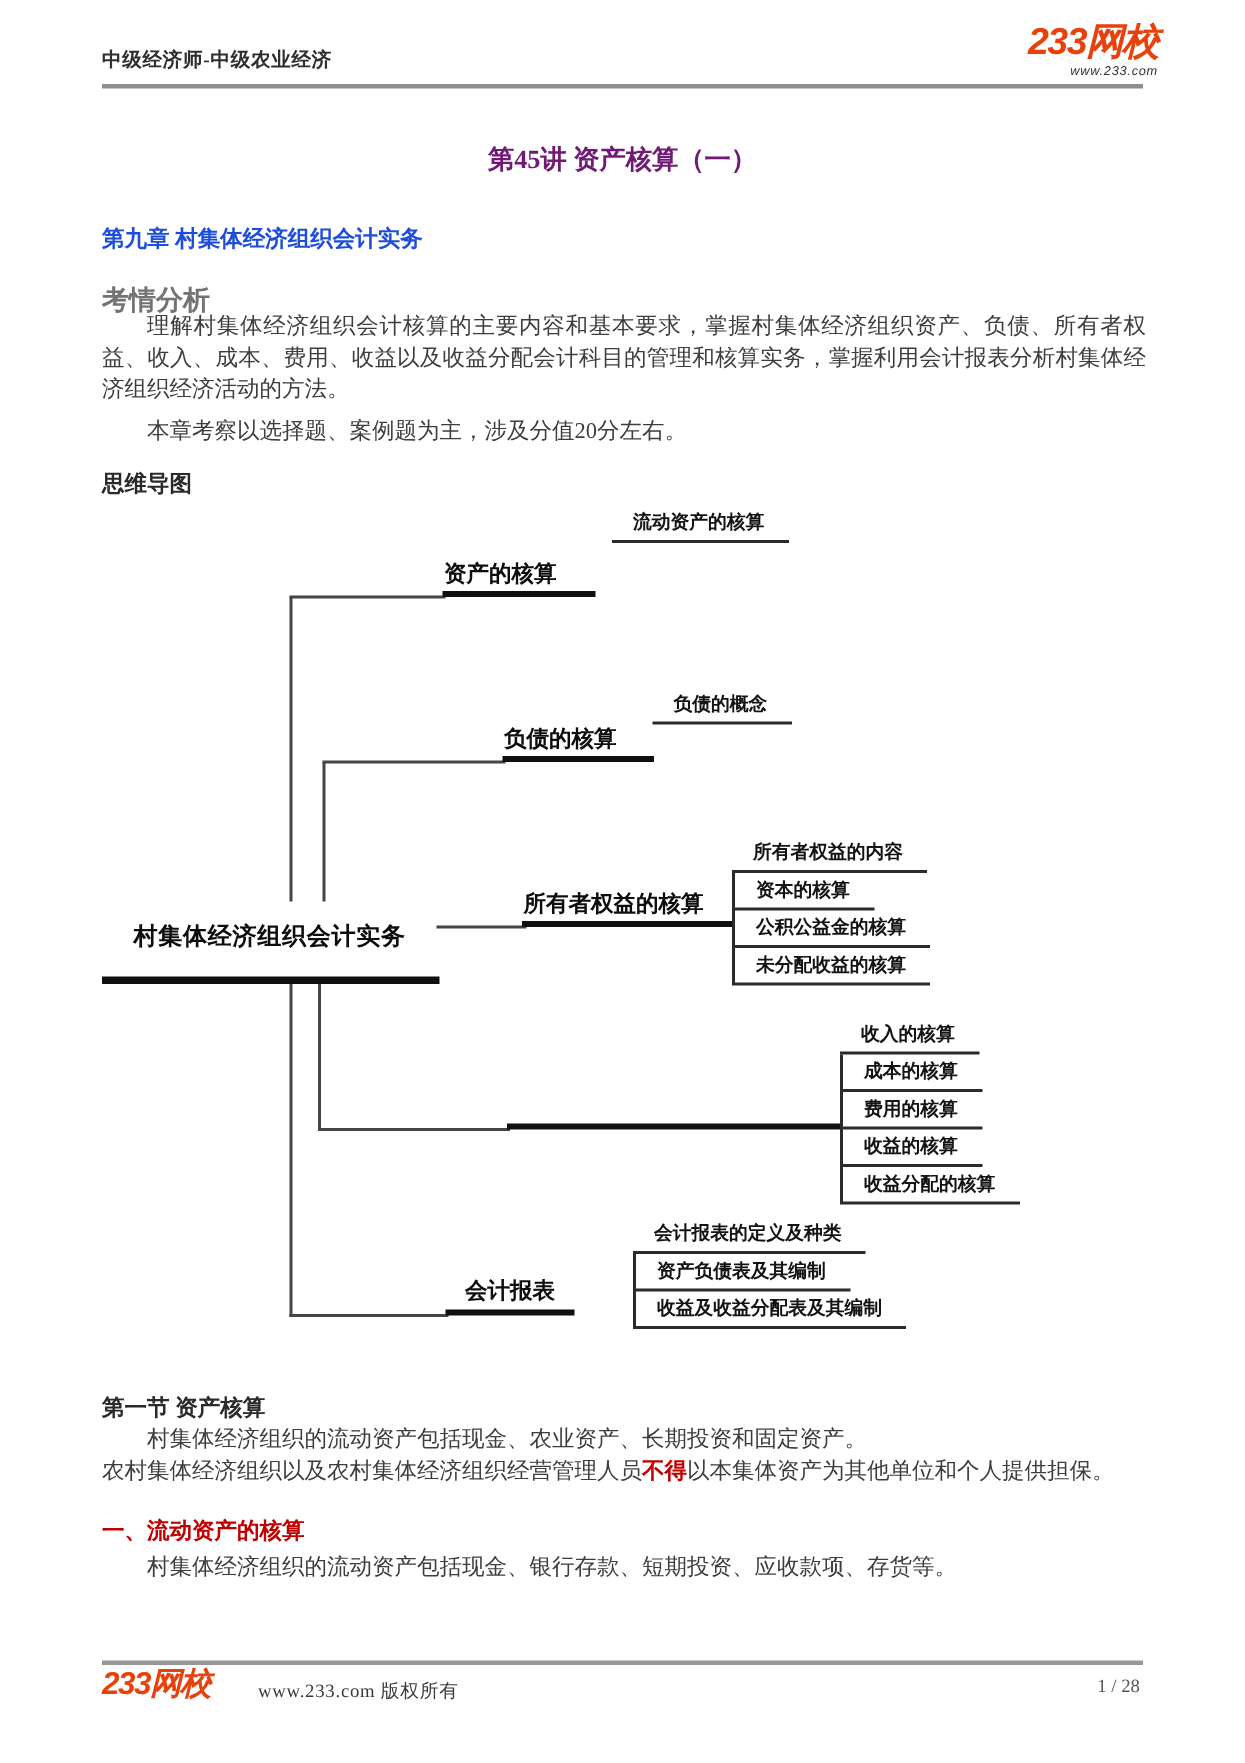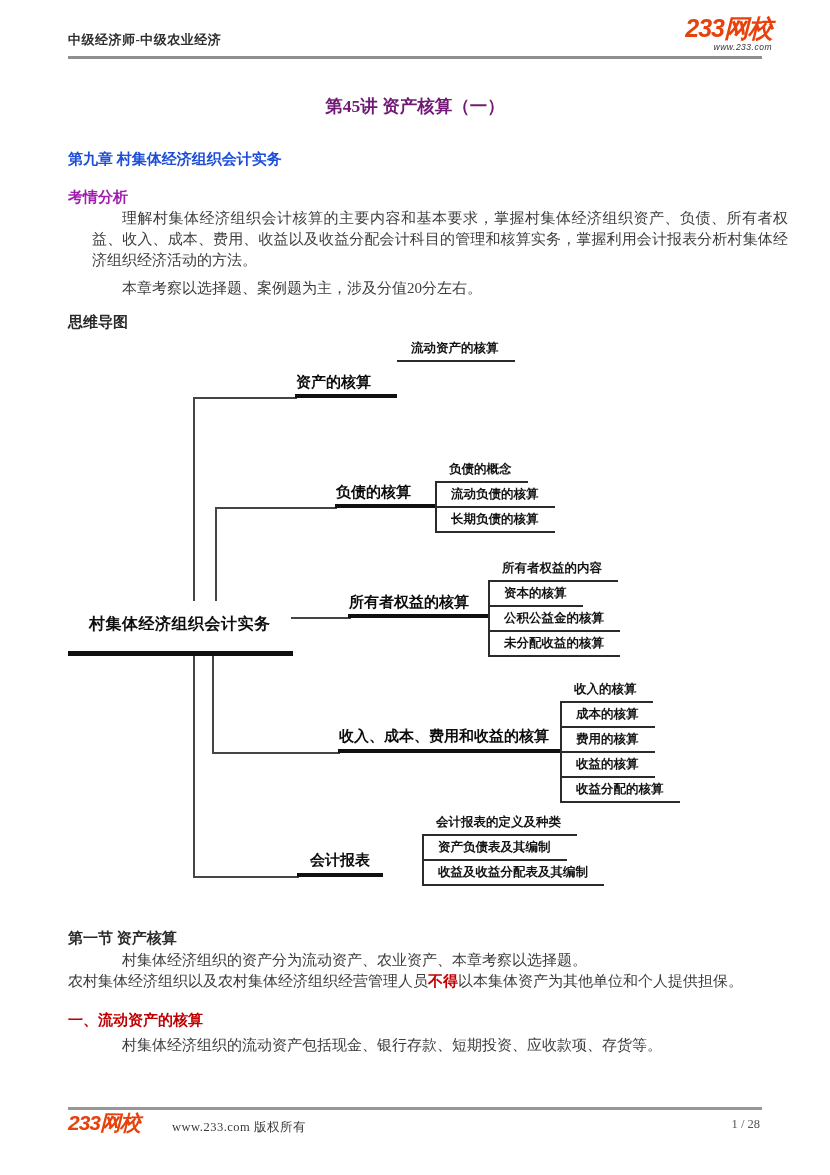--- a/index.html
+++ b/index.html
@@ -12,23 +12,23 @@
   .hdr-logo{left:660px;top:16px;width:112px;text-align:right;line-height:1;}
   .logo-txt{font-family:"Liberation Sans","DejaVu Sans",sans-serif;font-style:italic;font-weight:bold;
             color:#e8420c;font-size:25px;letter-spacing:-1px;display:block;}
   .logo-sub{font-family:"Liberation Sans","DejaVu Sans",sans-serif;font-style:italic;font-size:8.5px;
             color:#333;display:block;margin-top:2px;letter-spacing:.5px;}
   .hdr-rule{position:absolute;left:68px;top:56px;width:694px;height:2.5px;background:#8f8f8f;}
 
   
   .title{left:0;top:94px;width:830px;text-align:center;font-size:17.5px;font-weight:bold;color:#701a75;}
   .h-chapter{left:68px;top:150px;font-size:15px;font-weight:bold;color:#1d4ed8;}
-  .h-exam{left:68px;top:188px;font-size:15px;font-weight:bold;color:#a21caf;}
+  .h-exam{left:68px;top:188px;font-size:18px;font-weight:bold;color:#737373;}
   .para{left:68px;width:696px;font-size:15px;line-height:21px;text-align:justify;color:#3d3d3d;}
-  .indent{text-indent:2em;margin-left:24px;}
+  .indent{text-indent:2em;}
   .p-exam1{top:208px;}
   .p-exam2{top:278px;}
   .h-mindmap{left:68px;top:313px;font-size:15px;font-weight:bold;color:#2a2a2a;}
 
   
   .ln{position:absolute;}
   .thin{background:#454545;}
   .thick{background:#101010;}
   .v1{left:193px;top:398px;width:2px;height:203px;}
   .v2{left:215px;top:508px;width:2px;height:93px;}
@@ -49,21 +49,21 @@
   .mm-label{position:absolute;font-family:"Liberation Sans","DejaVu Sans",sans-serif;
             font-weight:bold;color:#0d0d0d;font-size:15px;white-space:nowrap;}
   .root-label{left:89px;top:614px;font-size:16px;letter-spacing:.5px;}
   .lbl1{left:296px;top:373px;}
   .lbl2{left:336px;top:483px;}
   .lbl3{left:349px;top:593px;}
   .lbl4{left:339px;top:727px;}
   .lbl5{left:297px;top:851px;width:86px;text-align:center;}
 
   .leaf-group{position:absolute;display:flex;flex-direction:column;align-items:flex-start;}
-  .g1{left:397px;top:337px;}
+  .g1{left:408px;top:337px;}
   .g2{left:435px;top:458px;}
   .g3{left:488px;top:557px;}
   .g4{left:560px;top:678px;}
   .g5{left:382px;top:811px;padding-left:40px;}
   .leaf{box-sizing:border-box;height:25px;line-height:22px;padding:0 16px 0 14px;
         border-bottom:2px solid #2b2b2b;white-space:nowrap;
         font-family:"Liberation Sans","DejaVu Sans",sans-serif;
         font-size:12.5px;font-weight:600;color:#141414;}
   .leaf-rest{display:flex;flex-direction:column;align-items:flex-start;border-left:2px solid #2b2b2b;}
 
@@ -115,33 +115,28 @@
   <div class="ln thin b4n"></div>
   <div class="ln thick b4k"></div>
   <div class="ln thin b5n"></div>
   <div class="ln thick b5k"></div>
   <div class="ln thick root-ul"></div>
 
   <div class="mm-label root-label">村集体经济组织会计实务</div>
   <div class="mm-label lbl1">资产的核算</div>
   <div class="mm-label lbl2">负债的核算</div>
   <div class="mm-label lbl3">所有者权益的核算</div>
-  <div class="mm-label lbl4">收入、成本、费用和收益的核算</div>
   <div class="mm-label lbl5">会计报表</div>
 
   <div class="leaf-group g1">
     <div class="leaf">流动资产的核算</div>
   </div>
 
   <div class="leaf-group g2">
     <div class="leaf">负债的概念</div>
-    <div class="leaf-rest">
-      <div class="leaf">流动负债的核算</div>
-      <div class="leaf">长期负债的核算</div>
-    </div>
   </div>
 
   <div class="leaf-group g3">
     <div class="leaf">所有者权益的内容</div>
     <div class="leaf-rest">
       <div class="leaf">资本的核算</div>
       <div class="leaf">公积公益金的核算</div>
       <div class="leaf">未分配收益的核算</div>
     </div>
   </div>
@@ -158,21 +153,21 @@
 
   <div class="leaf-group g5">
     <div class="leaf">会计报表的定义及种类</div>
     <div class="leaf-rest">
       <div class="leaf">资产负债表及其编制</div>
       <div class="leaf">收益及收益分配表及其编制</div>
     </div>
   </div>
 
   <div class="tx h-sec1">第一节 资产核算</div>
-  <div class="tx para indent p-s1a">村集体经济组织的资产分为流动资产、农业资产、本章考察以选择题。</div>
+  <div class="tx para indent p-s1a">村集体经济组织的流动资产包括现金、农业资产、长期投资和固定资产。</div>
   <div class="tx para p-s1b"><span>农村集体经济组织以及农村集体经济组织经营管理人员</span><span class="hl-red" style="color:#c00000;">不得</span><span>以本集体资产为其他单位和个人提供担保。</span></div>
   <div class="tx h-sub" style="color:#c00000;">一、流动资产的核算</div>
   <div class="tx para indent p-s1c">村集体经济组织的流动资产包括现金、银行存款、短期投资、应收款项、存货等。</div>
 
   <div class="ftr-rule"></div>
   <div class="tx ftr-logo">
     <span class="logo-txt">233网校</span>
   </div>
   <div class="tx ftr-copy">www.233.com 版权所有</div>
   <div class="tx ftr-page">1 / 28</div>

